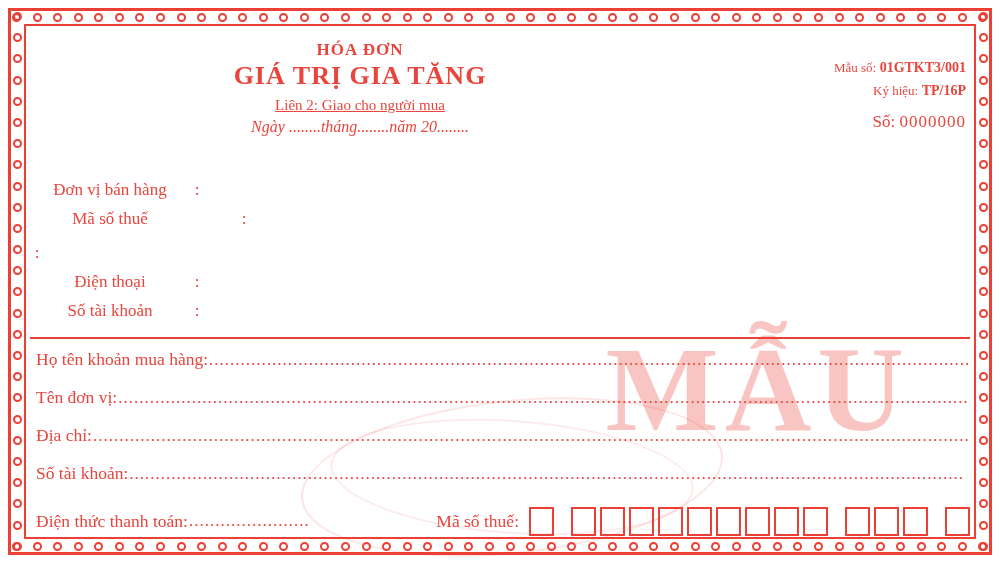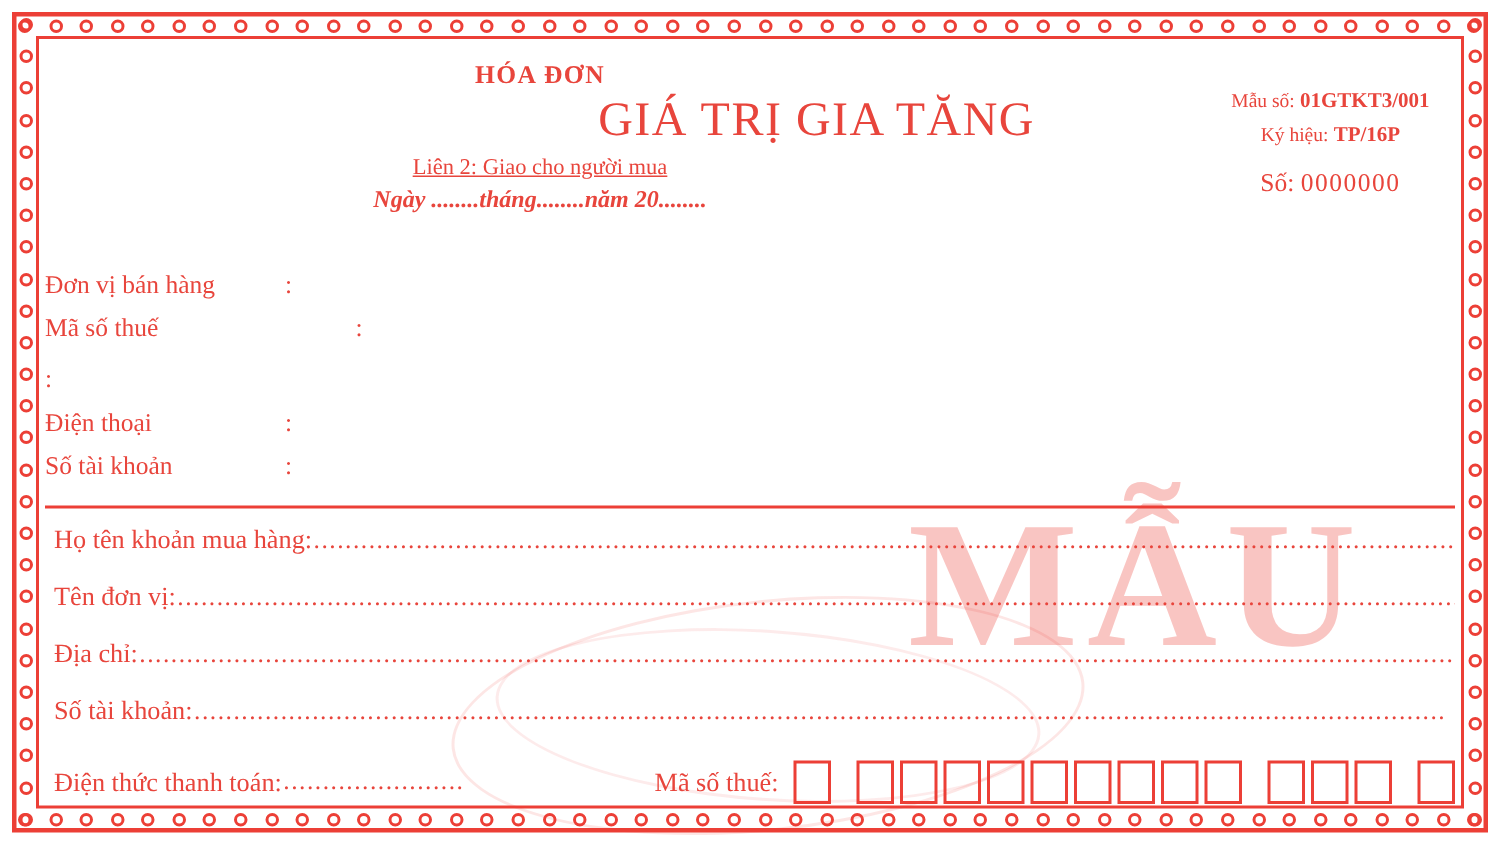--- a/index.html
+++ b/index.html
@@ -73,57 +73,57 @@
     padding-top:10px;
     width:660px;
   }
   .title1{
     font-size:17px;
     font-weight:bold;
     letter-spacing:1px;
     line-height:1.15;
   }
   .title2{
-    font-size:32px;
-    font-weight:normal;
+    font-size:26px;
+    font-weight:bold;
     letter-spacing:1px;
     line-height:1.2;
-    text-align:right;
   }
   .subtitle{
     font-size:15px;
     margin-top:6px;
     text-decoration:underline;
   }
   .dateline{
     font-size:16px;
-    font-weight:bold;
+    font-weight:normal;
     font-style:italic;
     margin-top:4px;
   }
   .meta{
     position:absolute;
-    right:17px;top:26px;
+    right:4px;top:26px;
     font-size:14px;
     line-height:1.65;
-    text-align:center;
+    text-align:right;
   }
   .meta .row{white-space:nowrap;}
   .meta .lbl{font-size:13px;}
   .meta .val{font-weight:bold;}
   .meta .row-so{margin-top:6px;font-size:17px;}
   .meta .row-so .lbl{font-weight:normal;font-size:17px;}
   .meta .row-so .val{font-weight:normal;letter-spacing:1px;}
 
   
   .seller{
     position:relative;
     margin-top:6px;
     font-size:17px;
     line-height:1.0;
+    text-align:center;
   }
   .seller .line{
     display:flex;
     align-items:baseline;
     height:29px;
   }
   .seller .line.gap{height:34px;gap:47px;}
   .seller .name{width:160px;display:inline-block;}
   .seller .colon{width:14px;display:inline-block;}
   .seller .value{flex:1;}

